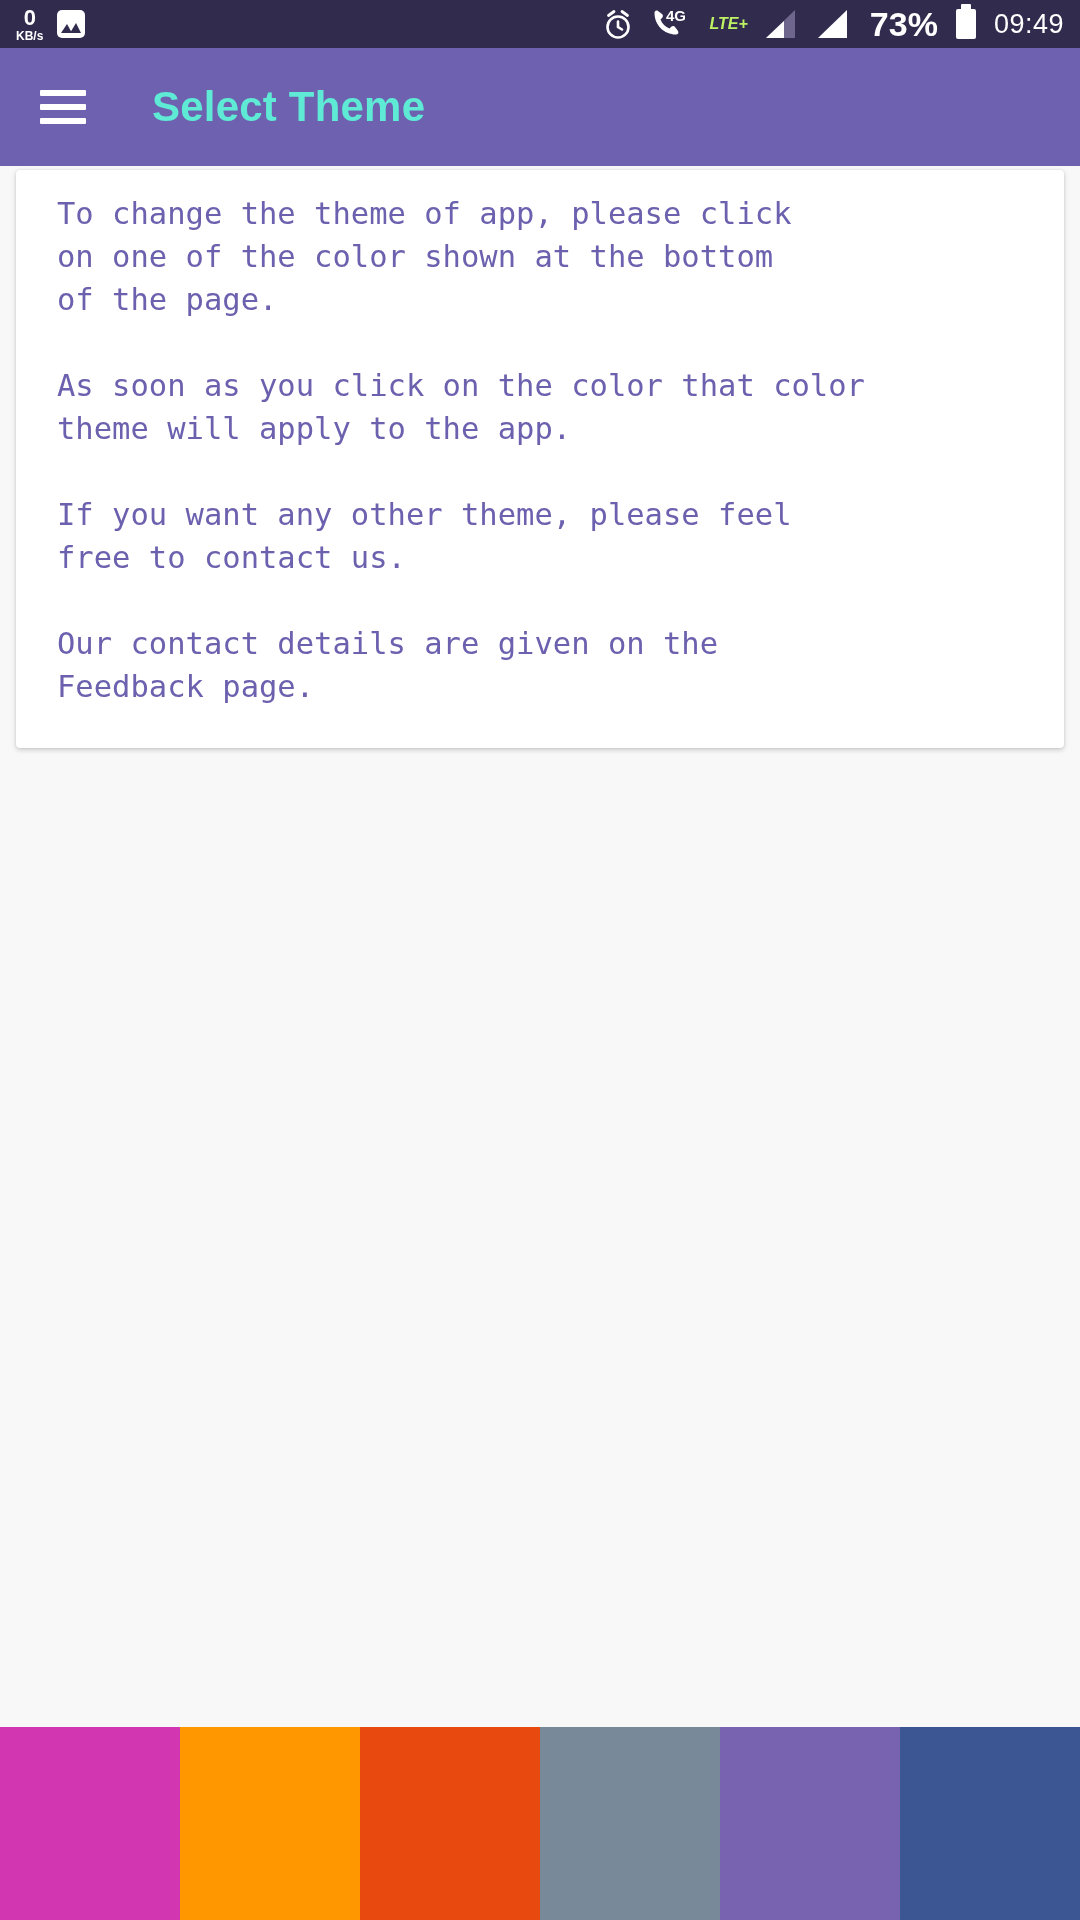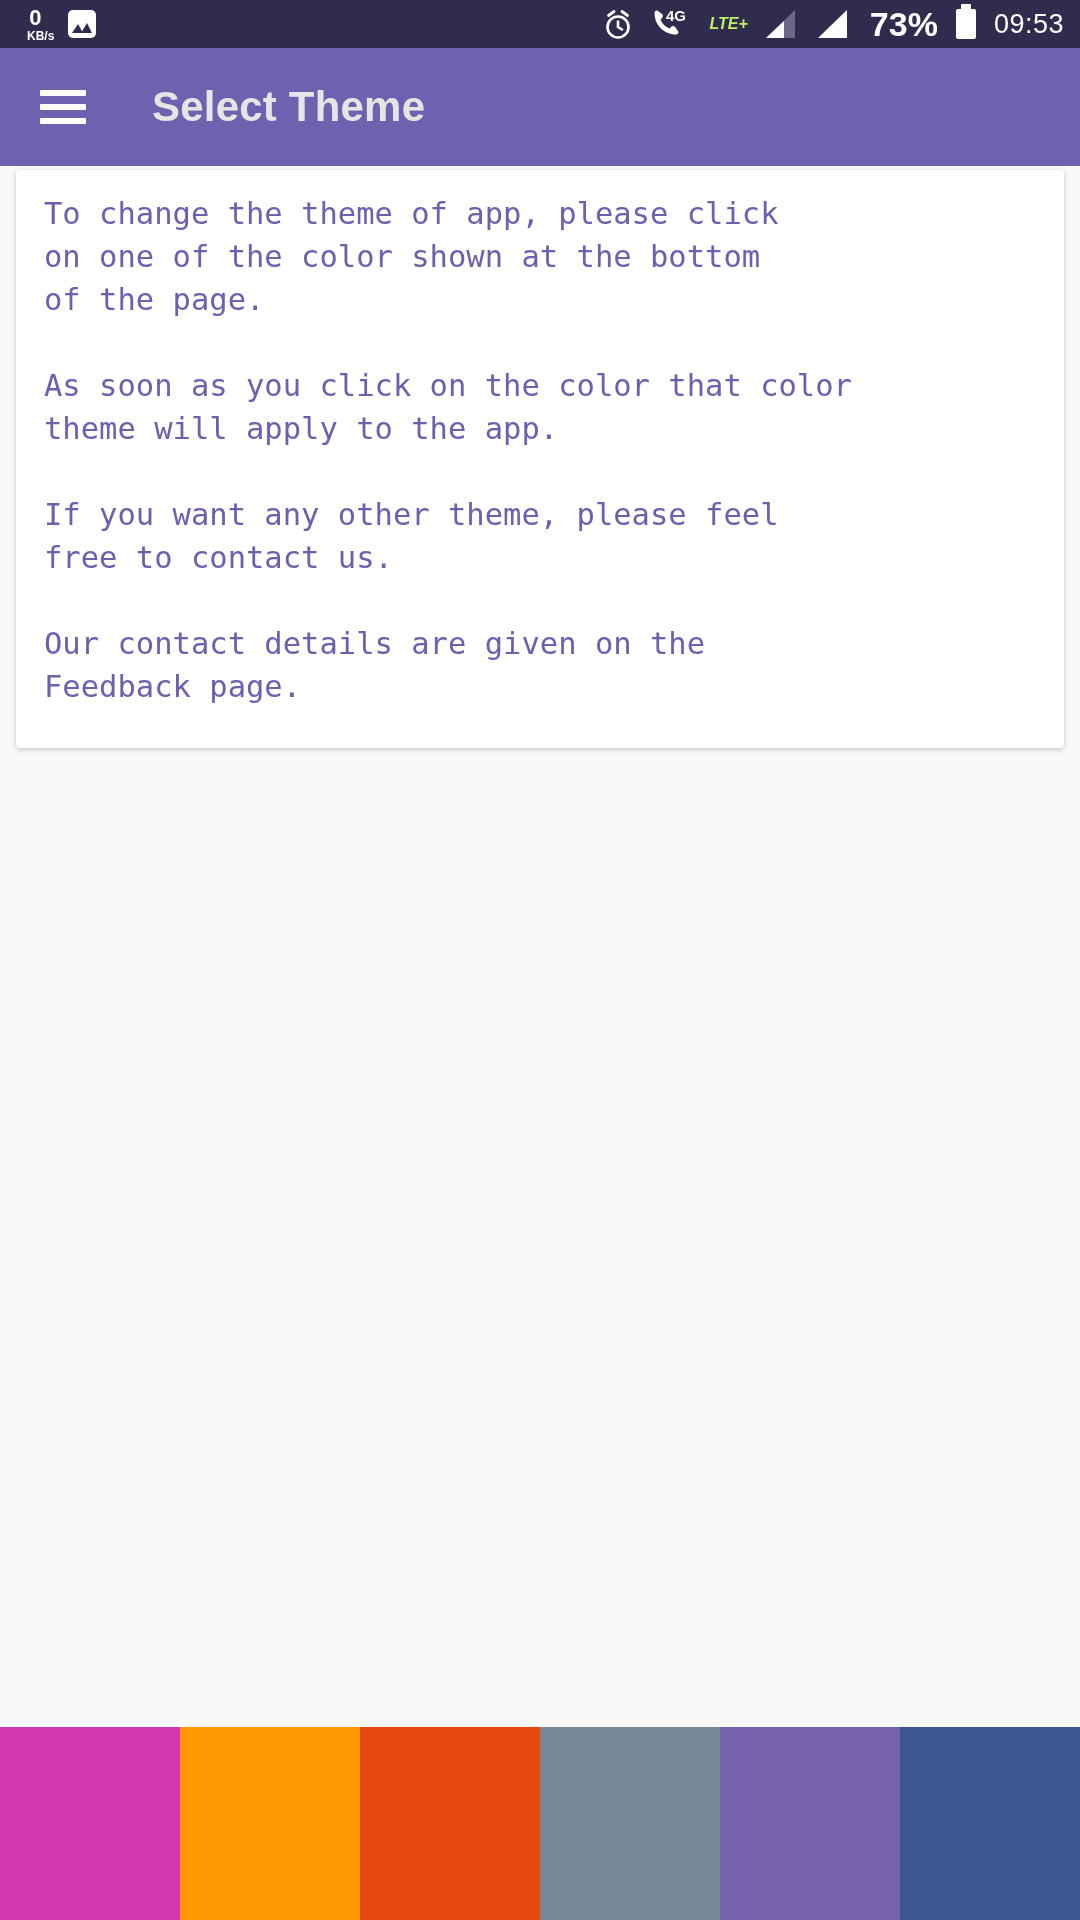--- a/index.html
+++ b/index.html
@@ -19,21 +19,21 @@
     display:flex; align-items:center;
     padding:0 16px;
     color:#ffffff;
   }
   .status-left{ display:flex; align-items:center; gap:14px; }
   .netspeed{
     display:flex; flex-direction:column; align-items:center;
     line-height:1; color:#ffffff;
   }
   .netspeed .num{ font-size:22px; font-weight:700; letter-spacing:-0.5px;}
-  .netspeed .unit{ font-size:12px; font-weight:700; margin-top:1px;margin-left:11px;}
+  .netspeed .unit{ font-size:12px; font-weight:700; margin-top:1px;}
   .screenshot-ico{
     width:28px; height:28px; background:#ffffff; border-radius:5px;
     display:flex; align-items:flex-end; justify-content:center; padding-bottom:5px;
   }
   .status-right{
     margin-left:auto; display:flex; align-items:center; gap:18px;
   }
   .ico-svg{ display:block; }
   .lte{
     font-size:16px; font-weight:700; color:#bef264; letter-spacing:0px;font-style:italic;
@@ -78,20 +78,21 @@
     box-shadow:0 2px 5px rgba(0,0,0,0.18), 0 0 2px rgba(0,0,0,0.10);
     padding:22px 28px 40px 28px;
   }
   .info-text{
     font-family:"DejaVu Sans Mono", monospace;
     font-size:30.5px;
     line-height:43px;
     color:#6C61AE;
     white-space:pre-wrap;
     letter-spacing:0px;
+    margin-left:13px;
   }
 
   
   .swatch-row{
     position:absolute; bottom:0; left:0;
     width:1080px; height:193px;
     display:flex;
   }
   .swatch{ flex:1 1 0; height:100%; cursor:pointer; }
 </style>
@@ -137,31 +138,31 @@
       </svg>
 
       <svg class="sig" width="34" height="30" viewBox="0 0 34 30">
         <polygon points="0,29 29,29 29,1" fill="#ffffff"></polygon>
       </svg>
 
       <span class="pct">73%</span>
 
       <span class="battery"></span>
 
-      <span class="clock">09:53</span>
+      <span class="clock">09:49</span>
     </div>
   </div>
 
   <div class="app-bar" style="background: rgb(110, 98, 176);">
     <div class="hamburger">
       <span></span>
       <span></span>
       <span></span>
     </div>
-    <div class="app-title" style="color: #e5e5e5;">Select Theme</div>
+    <div class="app-title" style="color: #5eead4;">Select Theme</div>
   </div>
 
   <div class="info-card">
     <div class="info-text" style="color: rgb(108, 97, 174);">To change the theme of app, please click
 on one of the color shown at the bottom
 of the page.
 
 As soon as you click on the color that color
 theme will apply to the app.
 

